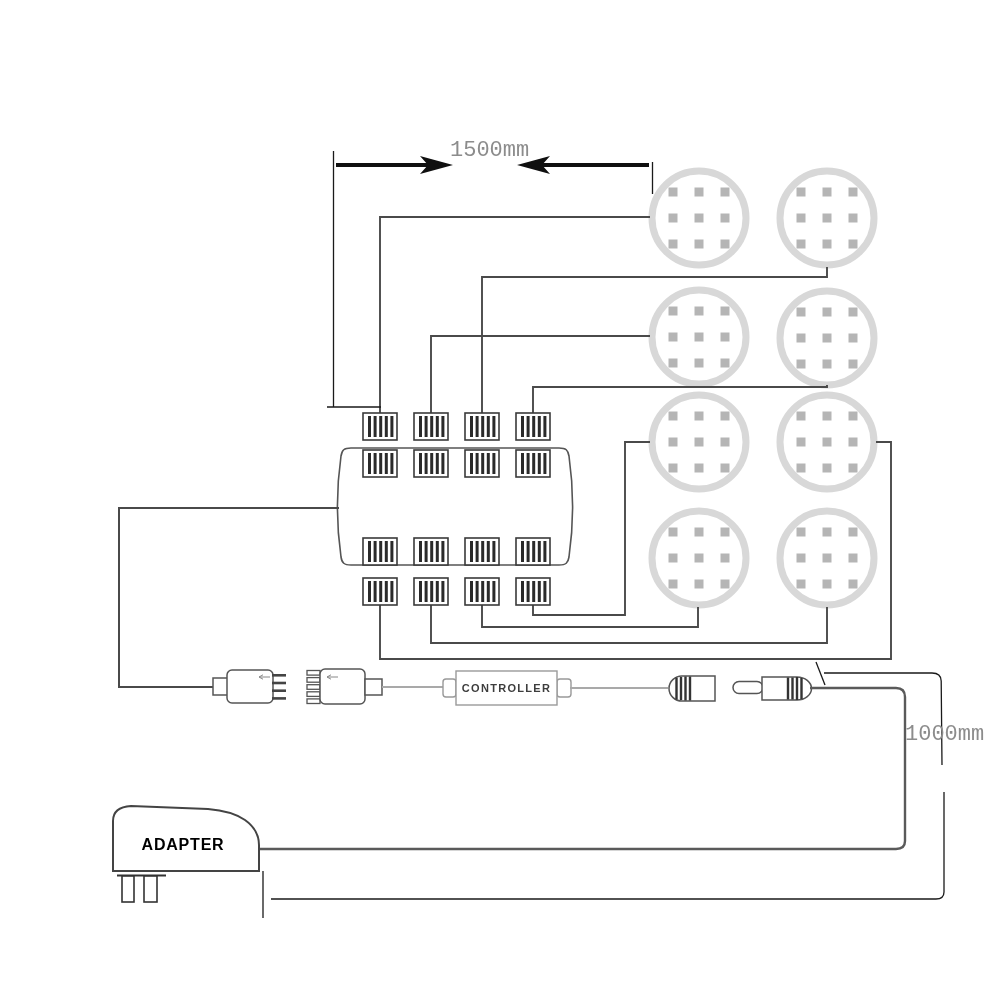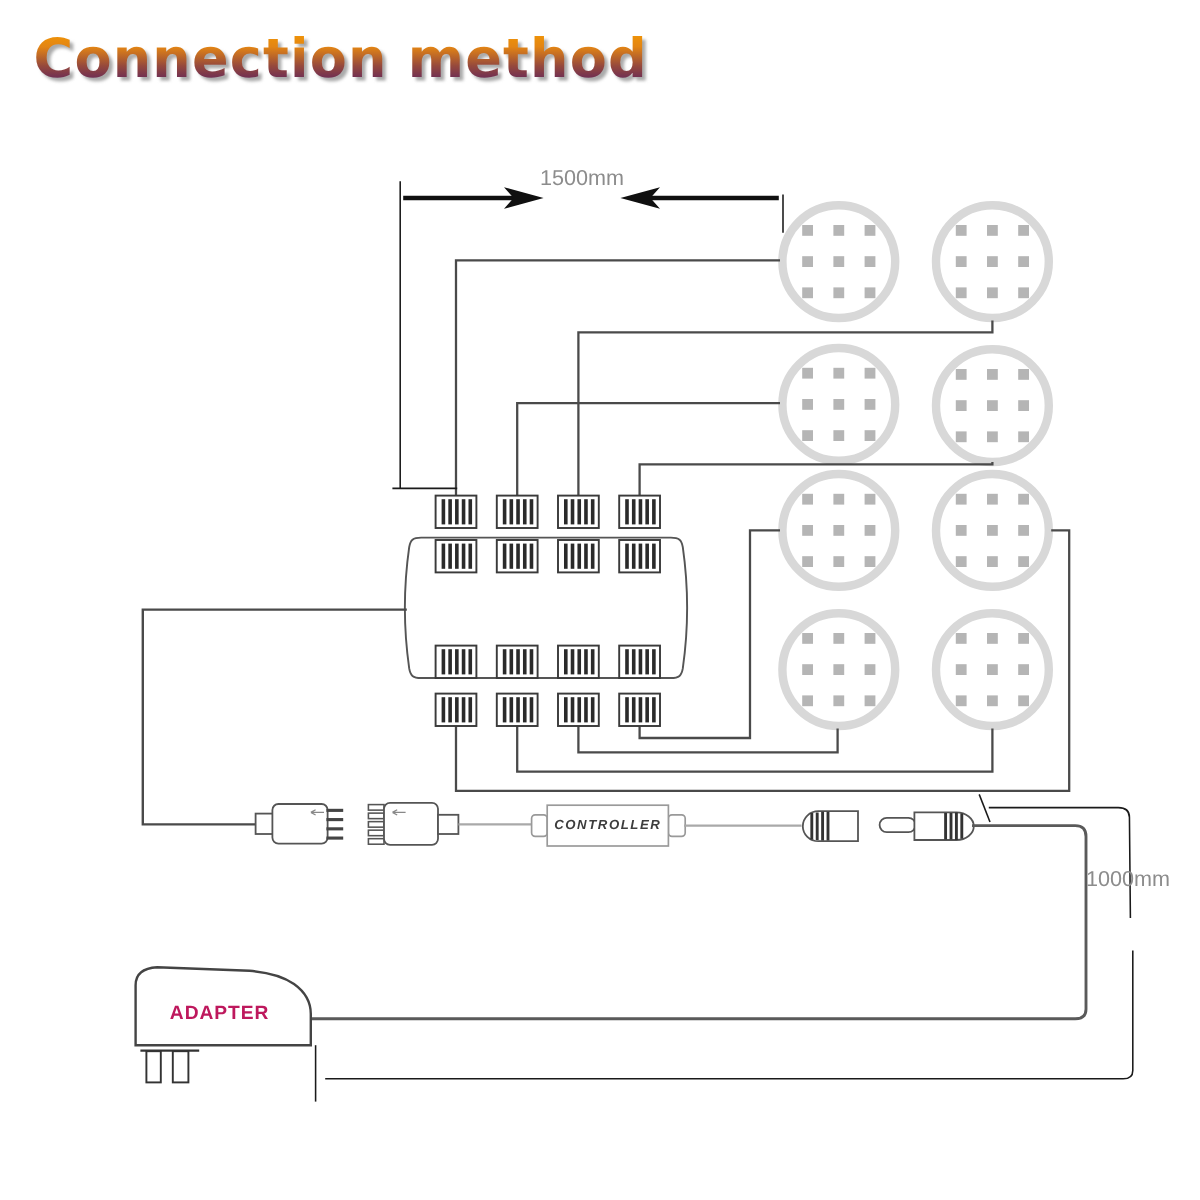--- a/index.html
+++ b/index.html
@@ -8,29 +8,29 @@
   #diagram-svg{position:absolute;left:0;top:0;width:1000px;height:1000px;}
   .overlay{position:absolute;white-space:nowrap;}
   #title{
     left:28px;top:22px;
     font-family:"DejaVu Sans", sans-serif;
     font-size:45px;font-weight:900;letter-spacing:1px;
     background:linear-gradient(180deg,#f59a00 4%,#e38514 32%,#96493c 62%,#5a2060 92%);
     -webkit-background-clip:text;background-clip:text;color:transparent;
     filter:drop-shadow(3px 3px 1.5px rgba(125,125,125,0.65));
   }
-  .dim-label{font-size:18px;color:#8c8c8c;}
+  .dim-label{font-size:22px;color:#8c8c8c;font-family:Liberation Mono, monospace;}
   #dim-top-label{left:450px;top:138px;}
   #dim-right-label{left:905px;top:722px;}
   #controller-label{left:456px;top:671px;width:101px;height:34px;
     display:flex;align-items:center;justify-content:center;
-    font-size:11px;font-weight:bold;color:#3d3d3d;letter-spacing:1.3px;font-style:italic;}
+    font-size:11px;font-weight:bold;color:#3d3d3d;letter-spacing:1.3px;}
   #adapter-label{left:120px;top:835px;width:126px;height:20px;
     display:flex;align-items:center;justify-content:center;
-    font-size:16px;font-weight:bold;color:#be185d;letter-spacing:0.8px;}
+    font-size:16px;font-weight:bold;color:#000000;letter-spacing:0.8px;}
 </style>
 </head>
 <body>
 
 <div id="page">
 
 <svg id="diagram-svg" viewBox="0 0 1000 1000">
   <defs>
 
     <g id="stripeblock">
@@ -171,19 +171,18 @@
   </g>
 
   <g>
     <path d="M113 871 L113 821 Q113 807 131 806 L208 809 Q232 811 245 820 Q259 830 259 845 L259 871 Z" fill="#ffffff" stroke="#444" stroke-width="2"></path>
     <path d="M117 875.5 H166" stroke="#333" stroke-width="2" fill="none"></path>
     <rect x="122" y="876" width="12" height="26" fill="#ffffff" stroke="#333" stroke-width="1.6"></rect>
     <rect x="144" y="876" width="13" height="26" fill="#ffffff" stroke="#333" stroke-width="1.6"></rect>
   </g>
 </svg>
 
-<div id="title" class="overlay">Connection method</div>
 <div id="dim-top-label" class="overlay dim-label">1500mm</div>
 <div id="dim-right-label" class="overlay dim-label">1000mm</div>
 <div id="controller-label" class="overlay">CONTROLLER</div>
 <div id="adapter-label" class="overlay">ADAPTER</div>
 
 </div>
 
 </body></html>

